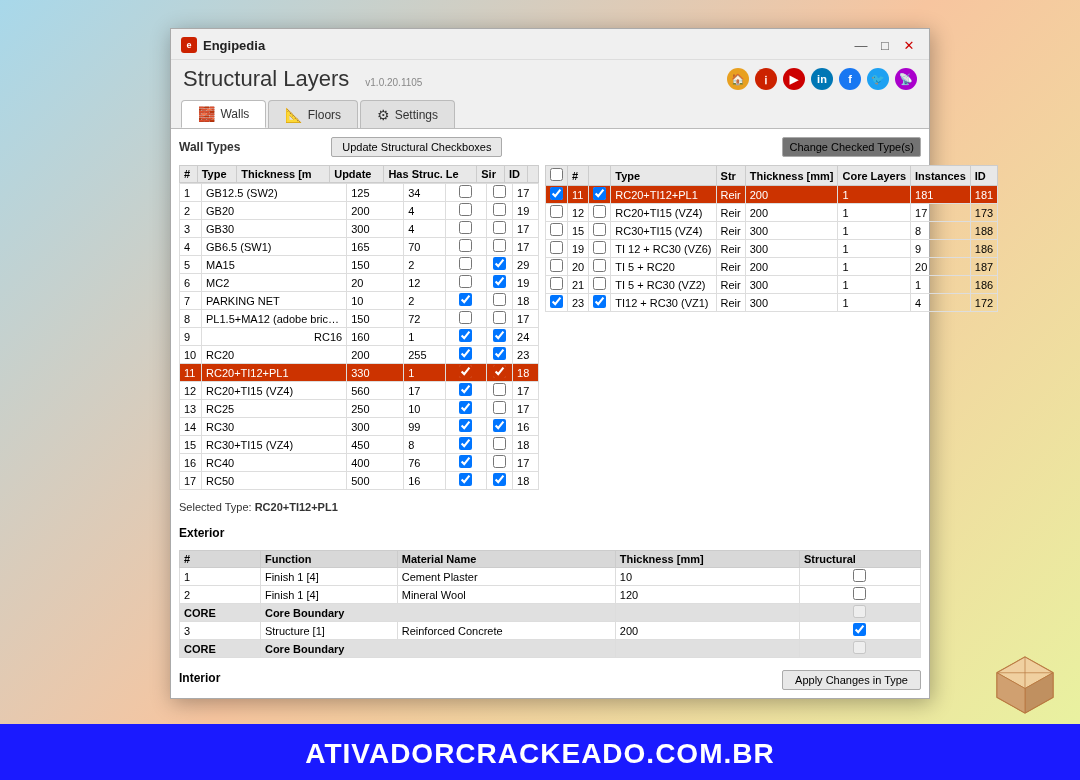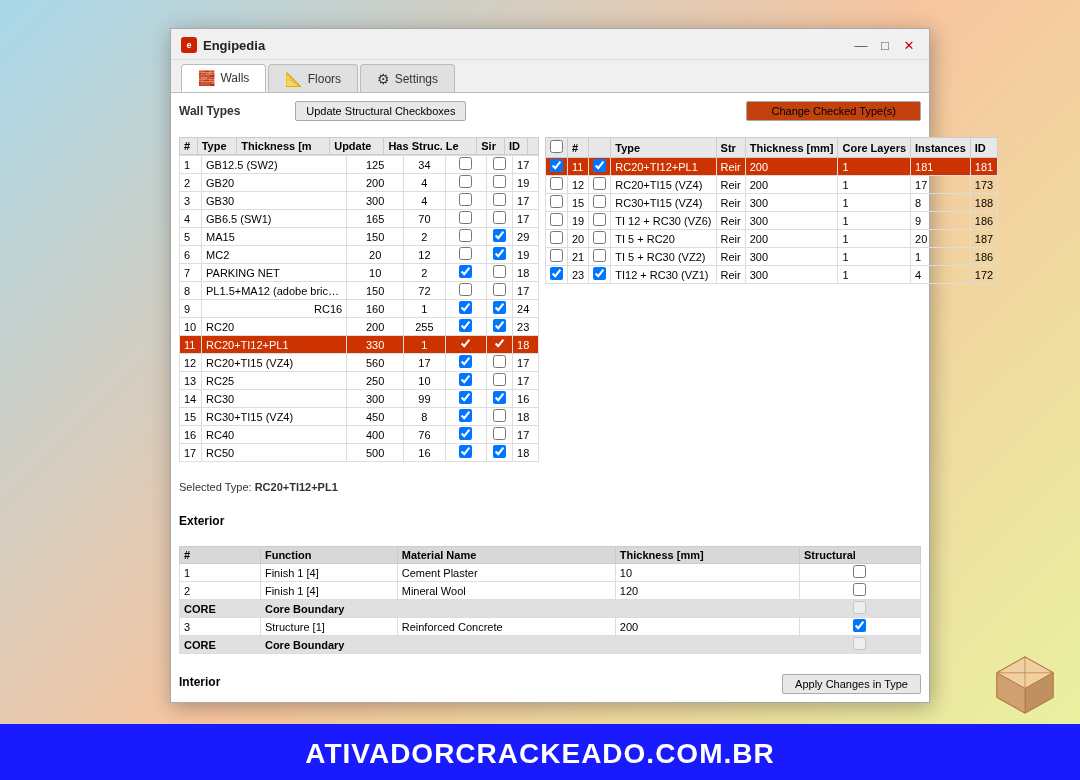--- a/index.html
+++ b/index.html
@@ -133,39 +133,39 @@
     .tab-icon {
       font-size: 14px;
     }
 
     .content-area {
       background: #fff;
       border-top: 1px solid #bbb;
       padding: 8px;
       display: flex;
       flex-direction: column;
-      gap: 16px;
+      gap: 8px;
     }
     .section-label {
       font-size: 12px;
       font-weight: 600;
       color: #333;
     }
     .btn-update {
       background: #e8e8e8;
       border: 1px solid #aaa;
       padding: 3px 10px;
       font-size: 11px;
       cursor: pointer;
       border-radius: 2px;
     }
     .btn-change {
-      background: #c2410c;
+      background: #737373;
       border: 1px solid #aaa;
-      padding: 3px 24px;
+      padding: 3px 6px;
       font-size: 11px;
       cursor: pointer;
       border-radius: 2px;
     }
 
     .tables-row {
       display: flex;
       gap: 6px;
     }
 
@@ -253,21 +253,21 @@
 
     .logo-3d {
       position: absolute;
       bottom: 60px;
       right: 20px;
       width: 70px;
       height: 70px;
     }
     .logo-3d svg { width: 100%; height: 100%; }
 
-    .num-col { text-align: center; }
+    .num-col { text-align: left; }
 
     .checkbox-cell { text-align: center; }
 
     
     ::-webkit-scrollbar { width: 8px; }
     ::-webkit-scrollbar-track { background: #f0f0f0; }
     ::-webkit-scrollbar-thumb { background: #bbb; border-radius: 4px; }
   </style>
 </head>
 <body>
@@ -279,20 +279,35 @@
       <div class="app-logo">e</div>
       <span class="titlebar-title">Engipedia</span>
     </div>
     <div class="titlebar-controls">
       <button class="titlebar-btn">—</button>
       <button class="titlebar-btn">□</button>
       <button class="titlebar-btn">✕</button>
     </div>
   </div>
 
+  <div class="header-row">
+    <div style="display:flex;align-items:baseline;gap:8px;">
+      <span class="header-title">Structural Layers</span>
+      <span class="version-label">v1.0.20.1105</span>
+    </div>
+    <div class="social-icons">
+      <div class="social-icon si-home">🏠</div>
+      <div class="social-icon si-info">ℹ</div>
+      <div class="social-icon si-yt">▶</div>
+      <div class="social-icon si-li">in</div>
+      <div class="social-icon si-fb">f</div>
+      <div class="social-icon si-tw">🐦</div>
+      <div class="social-icon si-pod">📡</div>
+    </div>
+  </div>
 
   <div class="tabs-row">
     <div class="tab active">
       <span class="tab-icon">🧱</span>
       <span>Walls</span>
     </div>
     <div class="tab">
       <span class="tab-icon">📐</span>
       <span>Floors</span>
     </div>

